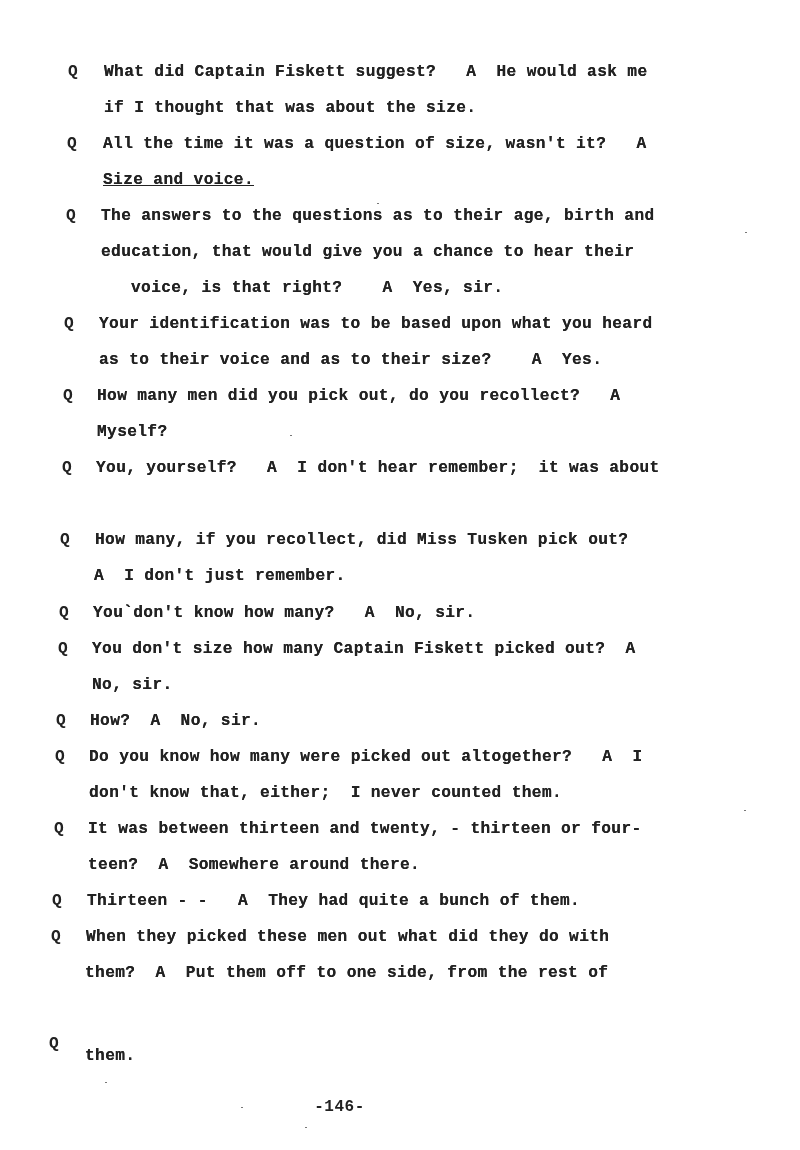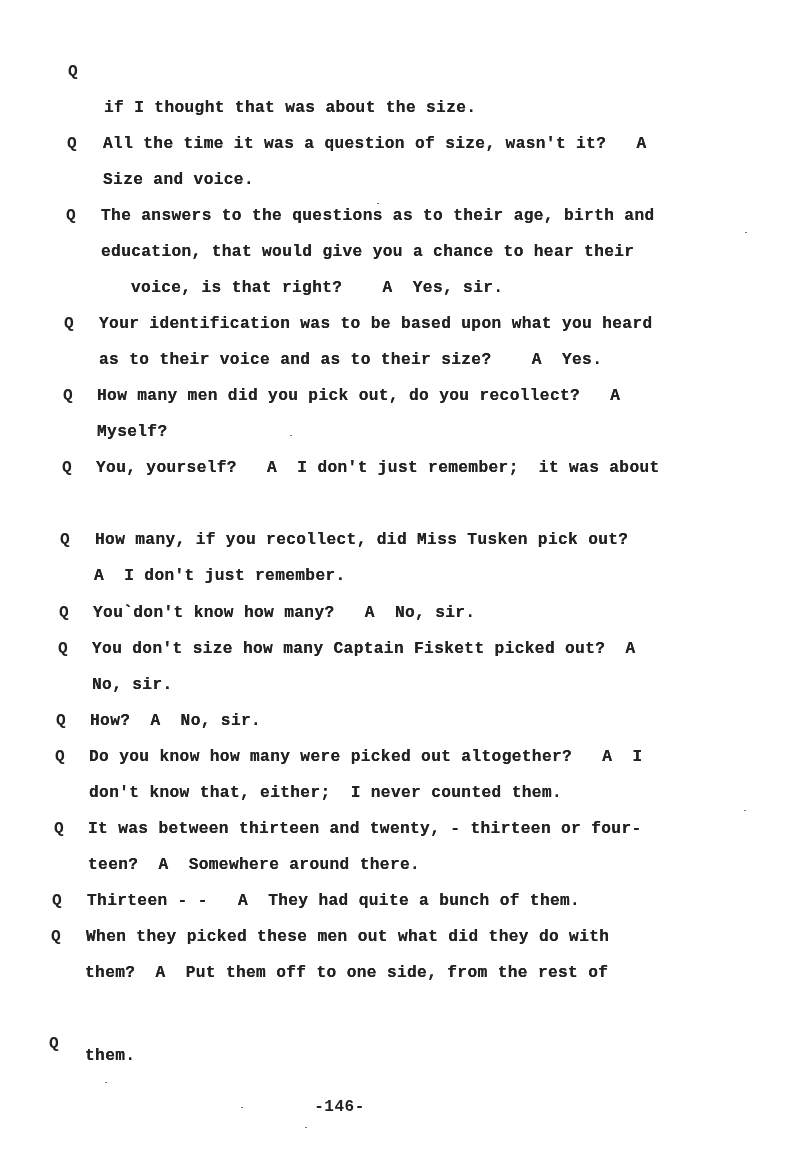--- a/index.html
+++ b/index.html
@@ -56,41 +56,42 @@
       height: 1px;
       background: #777;
     }
   </style>
 </head>
 <body>
 
 <div class="page">
 
   <span class="marker" style="left:68px;top:62px;">Q</span>
+  <span class="line" style="left:104px;top:62px;">What did Captain Fiskett suggest?   A  He would ask me</span>
   <span class="line" style="left:104px;top:98px;">if I thought that was about the size.</span>
 
   <span class="marker" style="left:67px;top:134px;">Q</span>
   <span class="line" style="left:103px;top:134px;">All the time it was a question of size, wasn't it?   A</span>
-  <span class="line" style="left:103px;top:170px;">Size and voice.</span>
+  <span class="line" style="left:103px;top:170px;text-decoration:underline;">Size and voice.</span>
 
   <span class="marker" style="left:66px;top:206px;">Q</span>
   <span class="line" style="left:101px;top:206px;">The answers to the questions as to their age, birth and</span>
   <span class="line" style="left:101px;top:242px;">education, that would give you a chance to hear their</span>
   <span class="line" style="left:101px;top:278px;margin-left:30px;">voice, is that right?    A  Yes, sir.</span>
 
   <span class="marker" style="left:64px;top:314px;">Q</span>
   <span class="line" style="left:99px;top:314px;">Your identification was to be based upon what you heard</span>
   <span class="line" style="left:99px;top:350px;">as to their voice and as to their size?    A  Yes.</span>
 
   <span class="marker" style="left:63px;top:386px;">Q</span>
   <span class="line" style="left:97px;top:386px;">How many men did you pick out, do you recollect?   A</span>
   <span class="line" style="left:97px;top:422px;">Myself?</span>
 
   <span class="marker" style="left:62px;top:458px;">Q</span>
-  <span class="line" style="left:96px;top:458px;">You, yourself?   A  I don't just remember;  it was about</span>
+  <span class="line" style="left:96px;top:458px;">You, yourself?   A  I don't hear remember;  it was about</span>
 
   <span class="marker" style="left:60px;top:530px;">Q</span>
   <span class="line" style="left:95px;top:530px;">How many, if you recollect, did Miss Tusken pick out?</span>
   <span class="line" style="left:94px;top:566px;">A  I don't just remember.</span>
 
   <span class="marker" style="left:59px;top:603px;">Q</span>
   <span class="line" style="left:93px;top:603px;">You`don't know how many?   A  No, sir.</span>
 
   <span class="marker" style="left:58px;top:639px;">Q</span>
   <span class="line" style="left:92px;top:639px;">You don't size how many Captain Fiskett picked out?  A</span>

